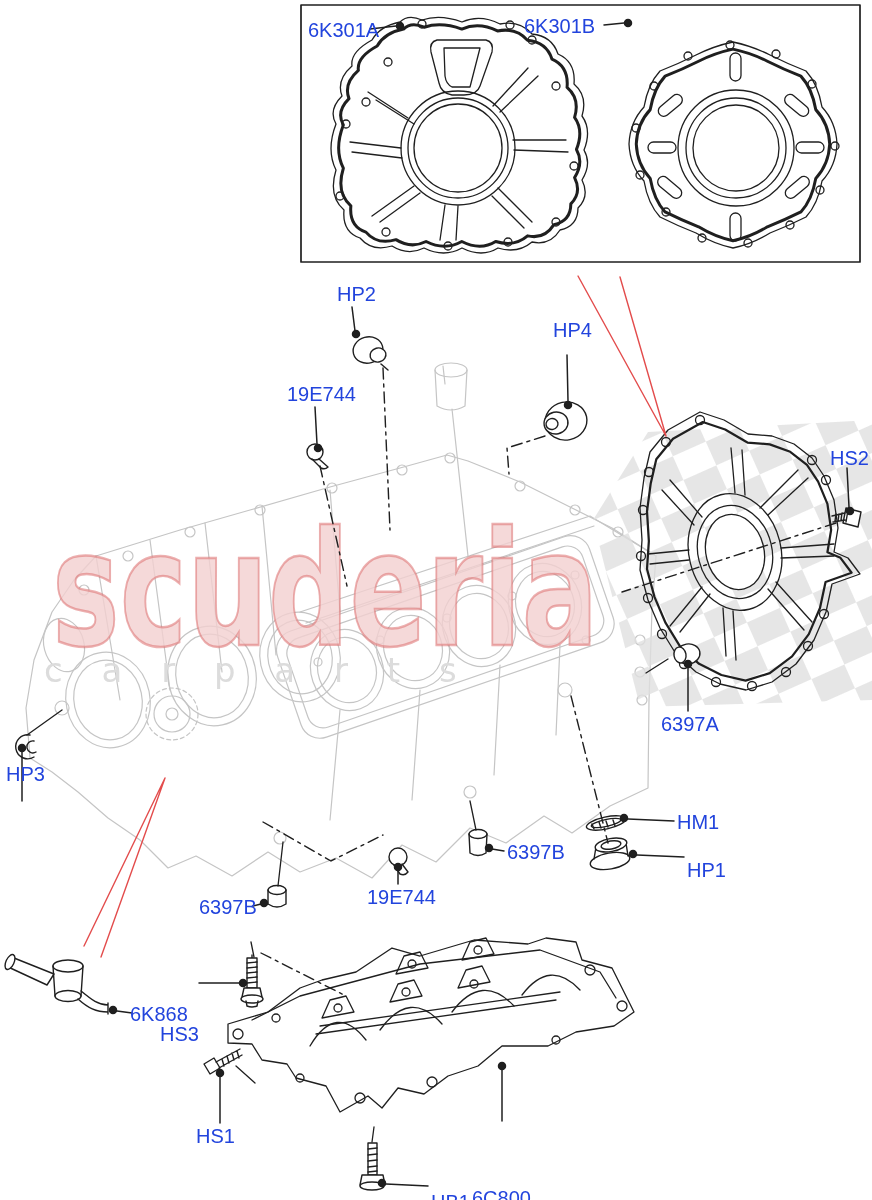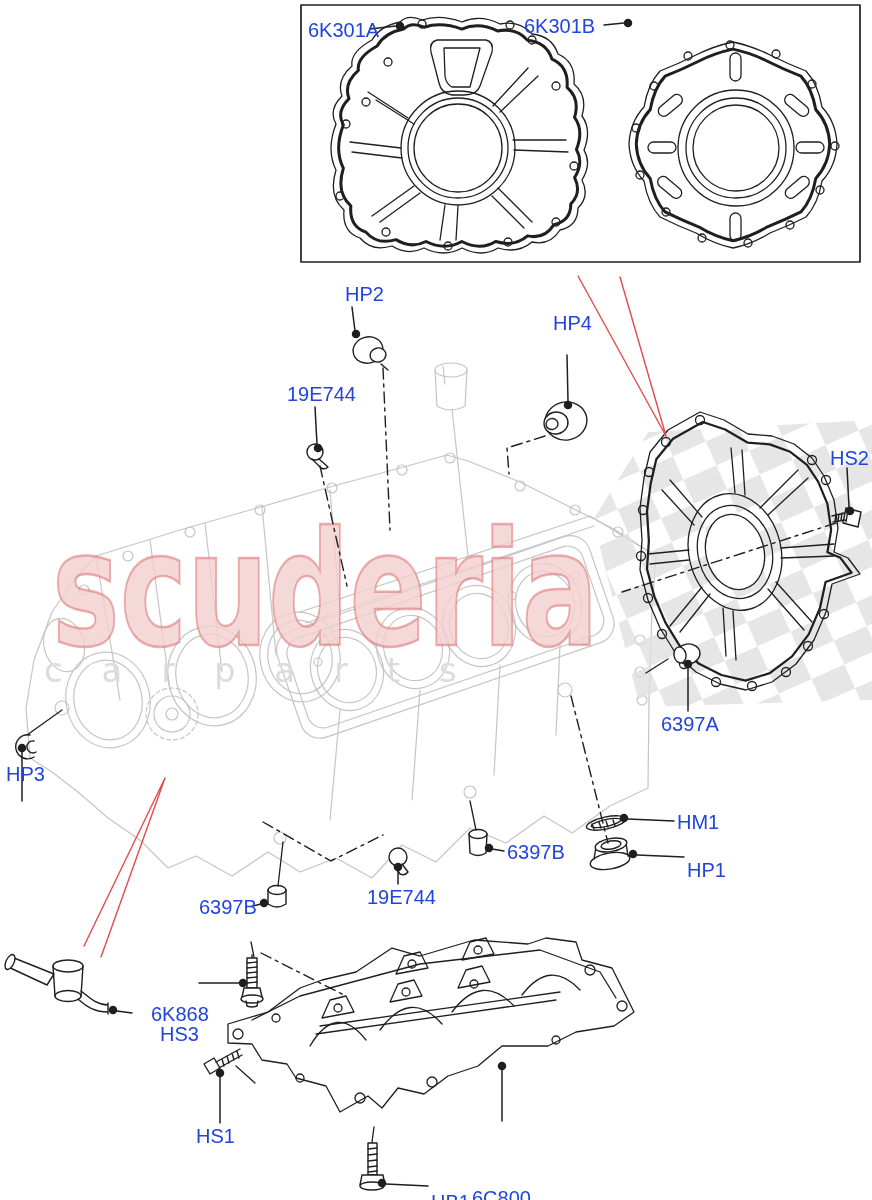--- a/index.html
+++ b/index.html
@@ -381,30 +381,30 @@
         <circle cx="220" cy="1073" r="3.5" style="fill:var(--ink)"></circle>
     <path d="M502,1121 L502,1070"></path>
         <circle cx="502" cy="1066" r="3.5" style="fill:var(--ink)"></circle>
     <path d="M428,1186 L386,1184"></path>
         <circle cx="382" cy="1183" r="3.5" style="fill:var(--ink)"></circle>
   </g>
 </svg>
 
 <div class="callout" style="left:308px;top:20px">6K301A</div>
 <div class="callout" style="left:524px;top:16px">6K301B</div>
-<div class="callout" style="left:345px;top:284px">HP2</div>
+<div class="callout" style="left:337px;top:284px">HP2</div>
 <div class="callout" style="left:287px;top:384px">19E744</div>
-<div class="callout" style="left:553px;top:313px">HP4</div>
+<div class="callout" style="left:553px;top:320px">HP4</div>
 <div class="callout" style="left:830px;top:448px">HS2</div>
 <div class="callout" style="left:6px;top:764px">HP3</div>
 <div class="callout" style="left:661px;top:714px">6397A</div>
 <div class="callout" style="left:677px;top:812px">HM1</div>
 <div class="callout" style="left:687px;top:860px">HP1</div>
 <div class="callout" style="left:199px;top:897px">6397B</div>
 <div class="callout" style="left:367px;top:887px">19E744</div>
 <div class="callout" style="left:507px;top:842px">6397B</div>
 <div class="callout" style="left:160px;top:1024px">HS3</div>
-<div class="callout" style="left:151px;top:1004px">6K868</div>
+<div class="callout" style="left:130px;top:1004px">6K868</div>
 <div class="callout" style="left:196px;top:1126px">HS1</div>
 <div class="callout" style="left:472px;top:1188px">6C800</div>
 <div class="callout" style="left:431px;top:1192px">HB1</div>
 
 </div>
 
 </body></html>

